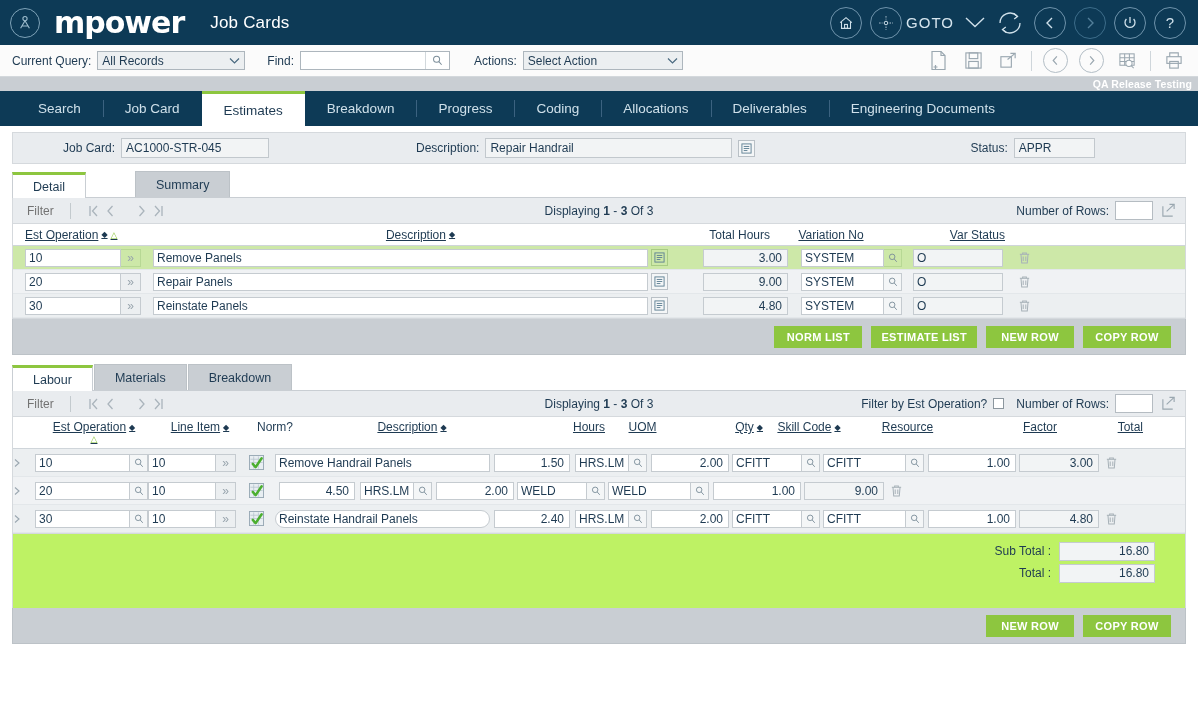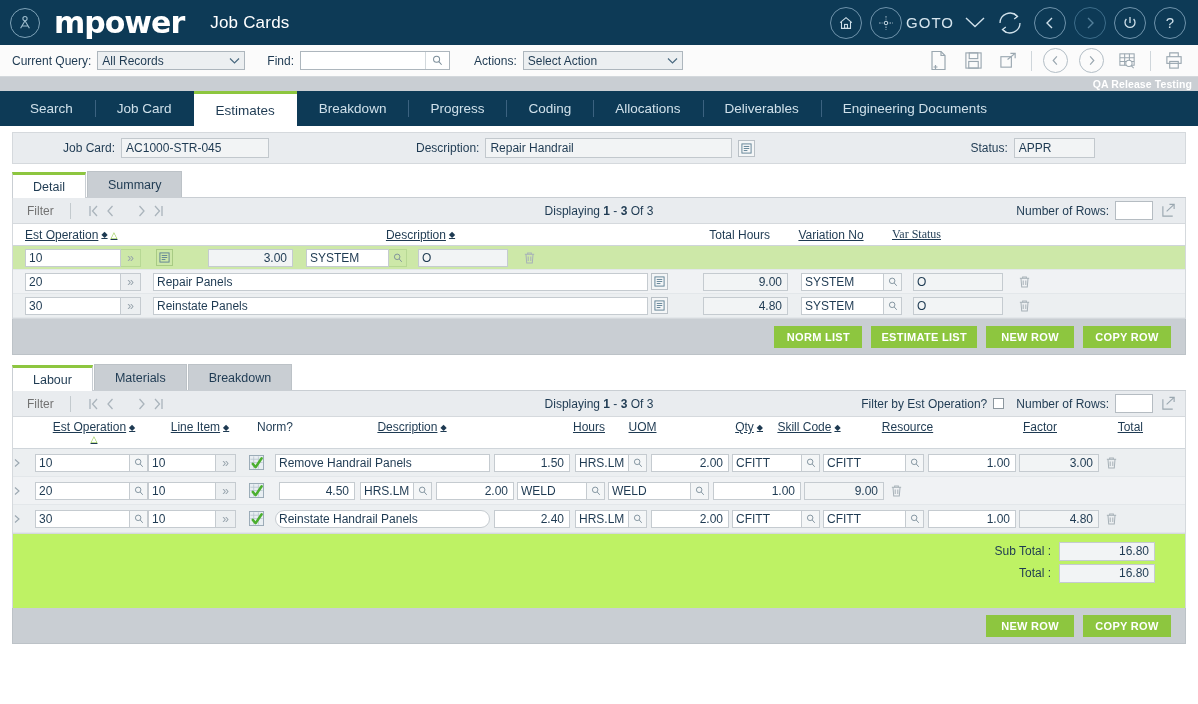--- a/index.html
+++ b/index.html
@@ -148,21 +148,21 @@
     font-size: 10.5px; font-weight: bold; color: #ffffff;
     letter-spacing: 0.1px;
   }
 
   
   .navtabs {
     height: 35px;
     background: #0d3a56;
     display: flex;
     align-items: stretch;
-    padding-left: 8px;
+    padding-left: 16px;
   }
   .navtab {
     display: flex; align-items: center; justify-content: center;
     color: #cfe0ea;
     font-size: 13.5px;
     padding: 0 22px;
     position: relative;
     white-space: nowrap;
   }
   .navtab + .navtab::before {
@@ -197,20 +197,21 @@
     padding: 0 4px;
     display: flex; align-items: center;
   }
 
   
   .subtabs {
     margin: 8px 12px 0 12px;
     height: 26px;
     display: flex; align-items: flex-end;
     border-bottom: 1px solid #c9ced3;
+    gap: 48px;
   }
   .subtab {
     height: 26px;
     display: flex; align-items: center; justify-content: center;
     padding: 0 20px;
     font-size: 12.5px;
     color: #1e3a52;
     background: #c9ced3;
     border: 1px solid #bcc2c7;
     border-bottom: none;
@@ -647,33 +648,36 @@
       <span class="gh" style="width:507px;justify-content:center;">
         <span>Description</span>
           <span class="sort-dot">◆</span>
       </span>
       <span class="gh plain" style="width:96px;justify-content:flex-end;">
         <span>Total Hours</span>
       </span>
       <span class="gh" style="width:122px;justify-content:center;">
         <span>Variation No</span>
       </span>
-      <span class="gh" style="width:113px;justify-content:flex-start;font-family:Liberation Serif, serif;">
+      <span class="gh" style="width:113px;justify-content:flex-end;">
         <span>Var Status</span>
       </span>
       <span style="flex:1;"></span>
     </div>
     <div id="est-rows">
         <div class="grow sel">
           <span style="width:12px;"></span>
           <div class="cell-input" style="width:96px;">
             <span>10</span>
           </div>
           <div class="btn-chev green">»</div>
           <span style="width:12px;"></span>
+          <div class="cell-input" style="width:495px;">
+            <span>Remove Panels</span>
+          </div>
           <div class="btn-memo green" style="margin-left:3px;">
             <svg width="11" height="11" viewBox="0 0 12 12" fill="none" stroke="#5d7f93" stroke-width="1">
               <rect x="1" y="1" width="10" height="10"></rect>
               <path d="M3 3.8 H9 M3 6 H9 M3 8.2 H7"></path>
             </svg>
           </div>
           <span style="width:35px;"></span>
           <div class="cell-input ro num" style="width:85px;">
             <span>3.00</span>
           </div>

